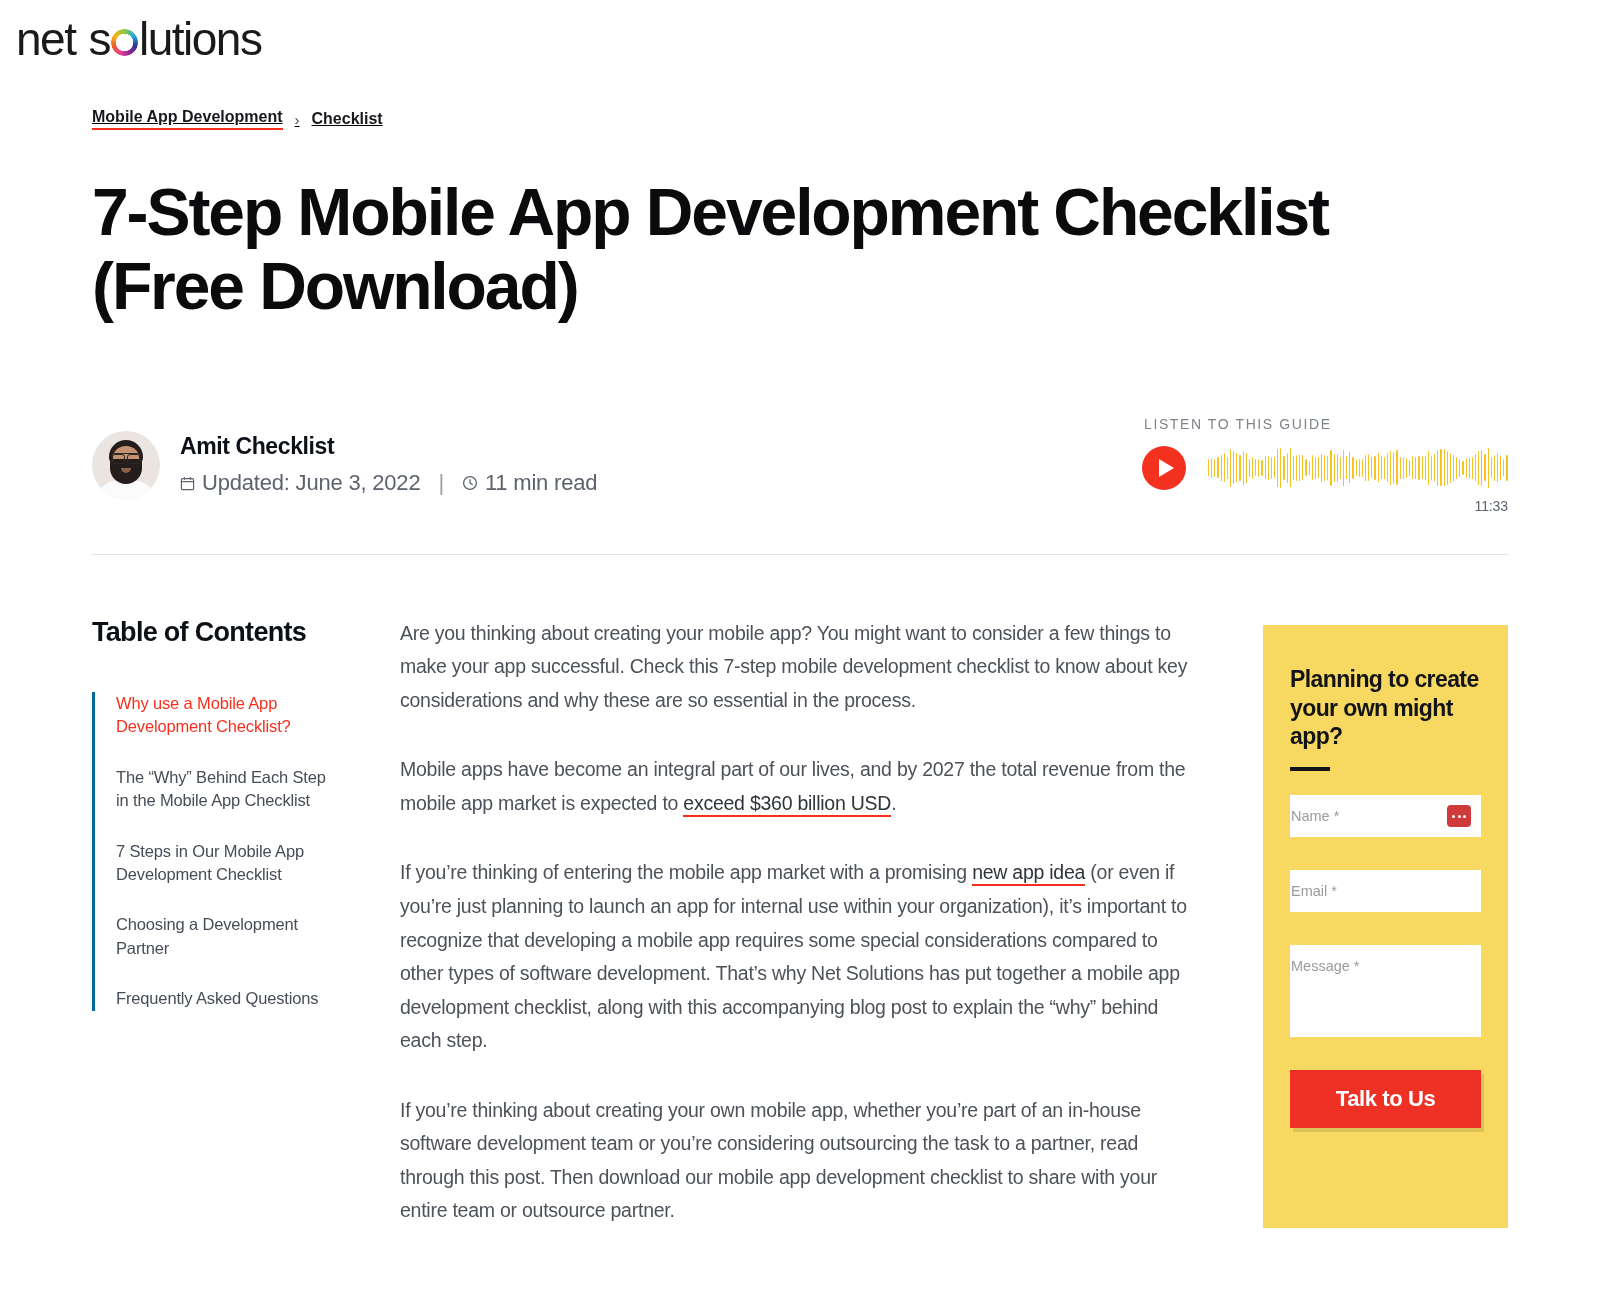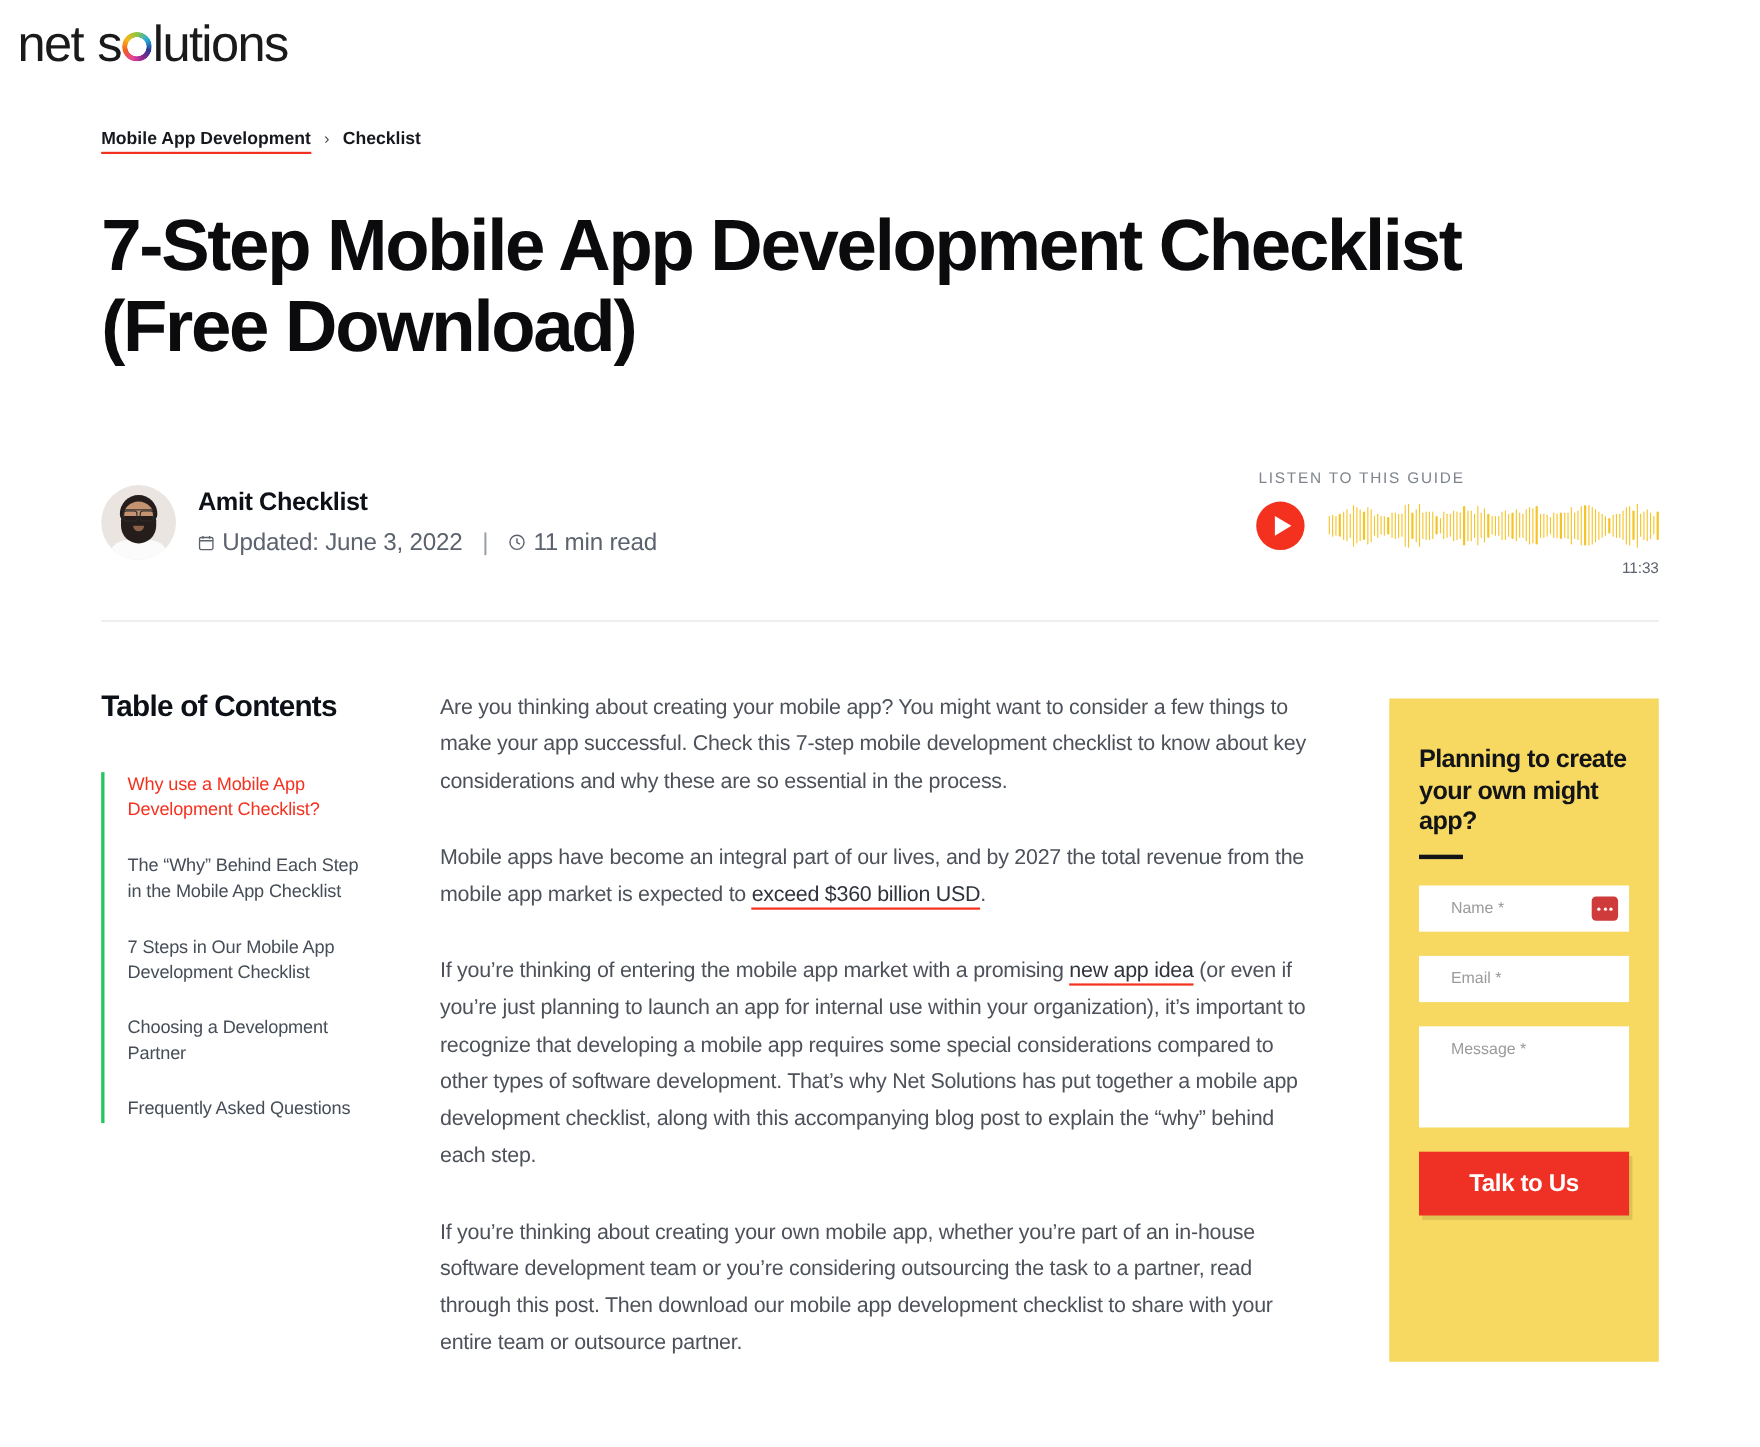--- a/index.html
+++ b/index.html
@@ -81,24 +81,25 @@
     letter-spacing: -0.1px;
     font-family: "Liberation Sans", sans-serif;
   }
 
   
   .page { padding: 0 92px; }
 
   
   .breadcrumb {
     display: flex;
-    align-items: flex-start;
+    align-items: center;
     gap: 12px;
-    margin-top: 40px;
+    margin-top: 30px;
     font-size: 16px;
+    text-decoration: underline;
   }
   .crumb-link {
     font-weight: 700;
     color: #16181d;
     border-bottom: 2px solid #f4311f;
     padding-bottom: 2px;
     cursor: pointer;
   }
   .crumb-sep { color: #4a4a4a; font-size: 15px; font-weight: 400; }
   .crumb-current { font-weight: 600; color: #16181d; }
@@ -203,21 +204,21 @@
     grid-template-columns: 300px 1fr 255px;
     gap: 0 0;
     margin-top: 62px;
   }
 
   
   .toc-title {
     font-size: 27px; font-weight: 700; color: #0d1117;
     letter-spacing: -0.7px; margin-bottom: 30px;
   }
-  .toc-list { border-left: 3px solid #22c55e; padding-left: 21px; margin-top: 44px; }
+  .toc-list { border-left: 3px solid #0369a1; padding-left: 21px; margin-top: 44px; }
   .toc-item {
     font-size: 16.5px; line-height: 1.42; color: #464d57;
     margin-bottom: 27px; cursor: pointer; max-width: 225px;
     letter-spacing: -0.15px;
   }
   .toc-item:last-child { margin-bottom: 0; }
   .toc-item.active { color: #f4311f; }
 
   
   .article { padding-right: 50px; padding-left: 8px; }
@@ -248,23 +249,23 @@
   .form-head {
     font-size: 23px; font-weight: 700; line-height: 1.25;
     color: #121417; letter-spacing: -0.6px;
   }
   .form-rule {
     width: 40px; height: 4px; background: #121417;
     margin: 16px 0 24px 0;
   }
   .field {
     width: 100%; background: #ffffff; border: none;
-    padding: 13px 29px; font-size: 14.5px; color: #4d7c0f;
+    padding: 13px 1px; font-size: 14.5px; color: #4d7c0f;
     font-family: "Liberation Sans", sans-serif;
-    margin-bottom: 22px; display: block;
+    margin-bottom: 33px; display: block;
     position: relative;
   }
   .field::placeholder { color: #9b9b9b; }
   .field-wrap { position: relative; }
   .autofill-ico {
     position: absolute; right: 10px; top: 10px;
     width: 24px; height: 22px; background: #cf3b3b;
     border-radius: 4px; display: flex; align-items: center;
     justify-content: center; gap: 2.5px; cursor: pointer;
   }

